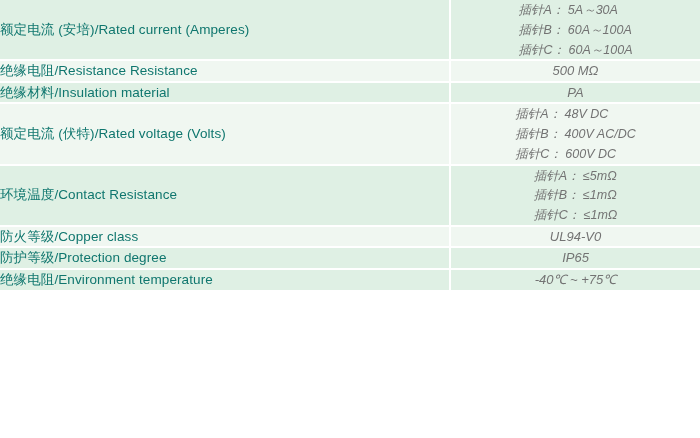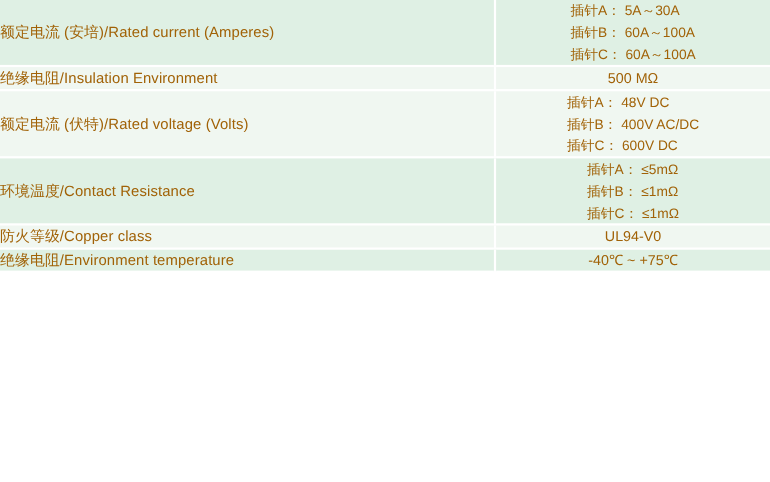--- a/index.html
+++ b/index.html
@@ -33,30 +33,31 @@
     width: 450px;
   }
   .col-value {
     width: 250px;
   }
   .row-shade-a td { background: #dff0e4; }
   .row-shade-b td { background: #f0f7f1; }
   .label-cell {
     padding: 7px 0 7px 34px;
     font-size: 13.5px;
-    color: #a16207;
+    color: #0f766e;
     line-height: 1.45;
     letter-spacing: 0.1px;
   }
   .value-cell {
     text-align: center;
     font-size: 13px;
-    color: #a16207;
+    color: #737373;
     line-height: 1.5;
     padding: 7px 6px;
+    font-style: italic;
   }
   .value-cell .multi {
     display: inline-block;
     text-align: left;
   }
   .value-cell .multi .ln {
     white-space: nowrap;
     font-size: 12.5px;
   }
   .value-cell .single {
@@ -83,26 +84,32 @@
       <td class="value-cell">
         <span class="multi">
           <span class="ln">插针A：  5A～30A</span><br>
           <span class="ln">插针B：  60A～100A</span><br>
           <span class="ln">插针C：  60A～100A</span>
         </span>
       </td>
     </tr>
 
     <tr class="row-shade-b">
-      <td class="label-cell">绝缘电阻/Insulation Environment</td>
+      <td class="label-cell">绝缘电阻/Resistance Resistance</td>
       <td class="value-cell">
         <span class="single">500 MΩ</span>
       </td>
     </tr>
 
+    <tr class="row-shade-a">
+      <td class="label-cell">绝缘材料/Insulation material</td>
+      <td class="value-cell">
+        <span class="single">PA</span>
+      </td>
+    </tr>
 
 
 
     <tr class="row-shade-b">
       <td class="label-cell">额定电流 (伏特)/Rated voltage (Volts)</td>
       <td class="value-cell">
         <span class="multi">
           <span class="ln">插针A：  48V DC</span><br>
           <span class="ln">插针B：  400V AC/DC</span><br>
           <span class="ln">插针C：  600V DC</span>
@@ -121,20 +128,26 @@
       </td>
     </tr>
 
     <tr class="row-shade-b">
       <td class="label-cell">防火等级/Copper class</td>
       <td class="value-cell">
         <span class="single">UL94-V0</span>
       </td>
     </tr>
 
+    <tr class="row-shade-a">
+      <td class="label-cell">防护等级/Protection degree</td>
+      <td class="value-cell">
+        <span class="single">IP65</span>
+      </td>
+    </tr>
 
 
     <tr class="row-shade-a">
       <td class="label-cell">绝缘电阻/Environment temperature</td>
       <td class="value-cell">
         <span class="single">-40℃ ~ +75℃</span>
       </td>
     </tr>
 
   </tbody>

